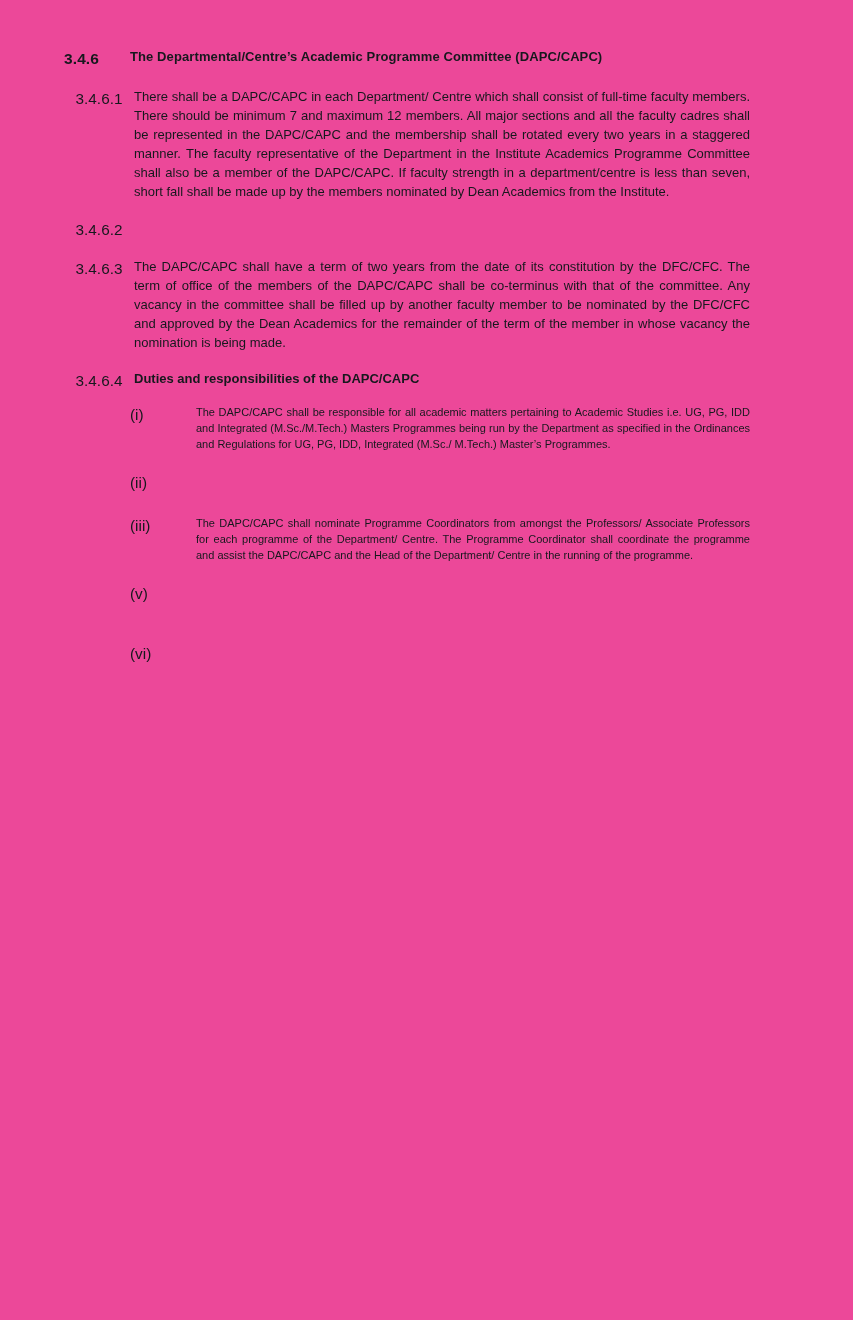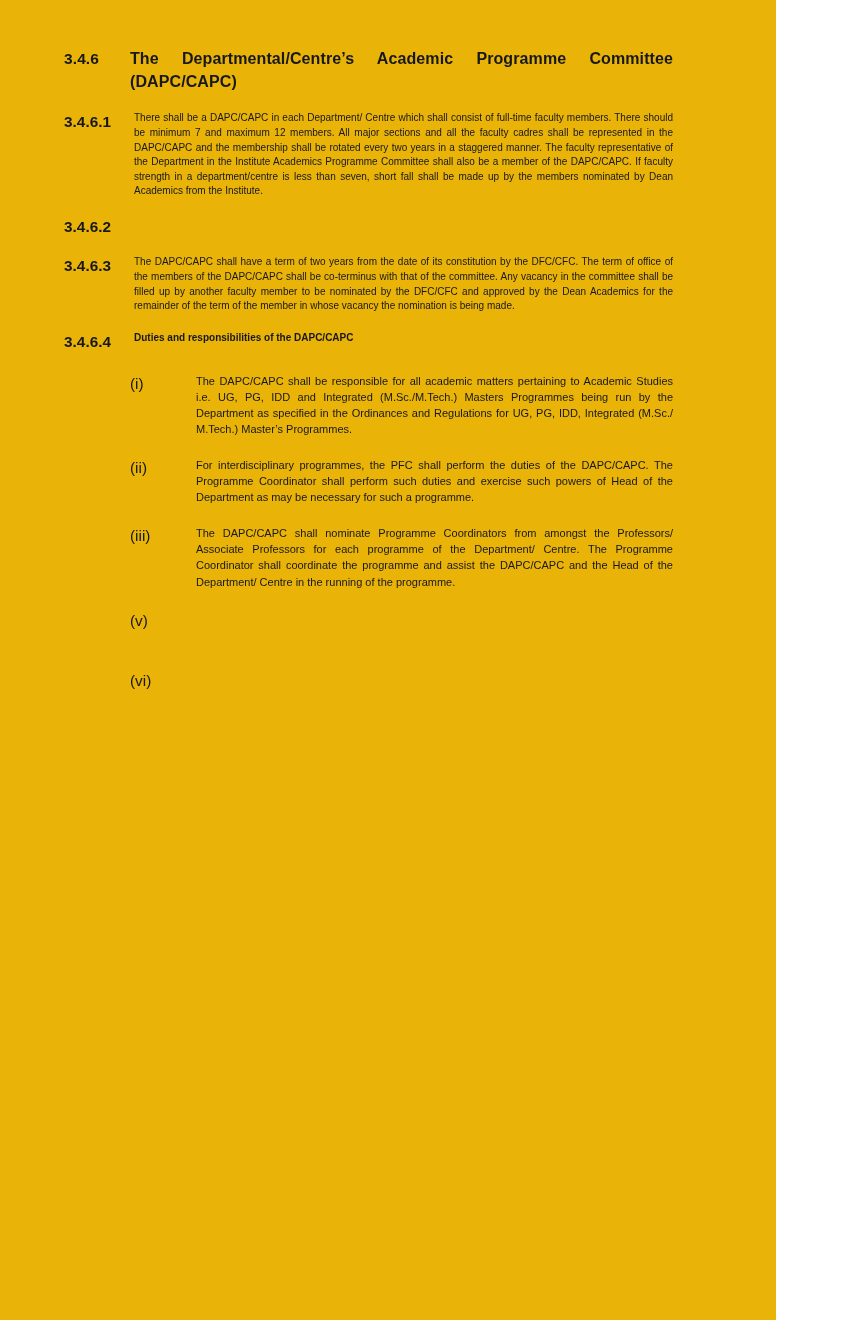--- a/index.html
+++ b/index.html
@@ -8,76 +8,77 @@
     background: #ffffff;
   }
   body {
     width: 863px;
     min-height: 1320px;
     font-family: "Liberation Sans", sans-serif;
     color: #16181d;
     -webkit-font-smoothing: antialiased;
   }
   .page {
-    width: 776px;
+    width: 853px;
     min-height: 1320px;
     box-sizing: border-box;
     padding: 42px 103px 40px 64px;
-    background: #eab308;
+    background: #ec4899;
   }
 
   
   .section-head {
     display: flex;
     align-items: flex-start;
     margin-top: 6px;
     margin-bottom: 18px;
   }
   .section-head .num {
     flex: 0 0 66px;
     font-weight: bold;
     font-size: 15.5px;
     line-height: 1.42;
     letter-spacing: 0.1px;
   }
   .section-head .title {
     flex: 1 1 auto;
     font-weight: bold;
-    font-size: 16px;
+    font-size: 13px;
     line-height: 1.42;
     text-align: justify;
     text-justify: inter-word;
     letter-spacing: 0.1px;
   }
 
   
   .clause {
     display: flex;
     align-items: flex-start;
     margin-bottom: 17px;
   }
   .clause .num {
     flex: 0 0 70px;
-    font-weight: bold;
+    font-weight: normal;
     font-size: 15.3px;
     line-height: 1.46;
     letter-spacing: 0.05px;
+    text-align: center;
   }
   .clause .body {
     flex: 1 1 auto;
-    font-size: 10px;
+    font-size: 13px;
     line-height: 1.46;
     text-align: justify;
     text-justify: inter-word;
   }
   .clause .body.bold {
     font-weight: bold;
   }
   .clause.duties {
-    margin-bottom: 20px;
+    margin-bottom: 12px;
   }
 
   
   .roman-list {
     margin: 0;
     padding: 0;
   }
   .roman-item {
     display: flex;
     align-items: flex-start;
@@ -132,21 +133,20 @@
 
   <div class="roman-list">
 
     <div class="roman-item">
       <div class="marker">(i)</div>
       <div class="text">The DAPC/CAPC shall be responsible for all academic matters pertaining to Academic Studies i.e. UG, PG, IDD and Integrated (M.Sc./M.Tech.) Masters Programmes being run by the Department as specified in the Ordinances and Regulations for UG, PG, IDD, Integrated (M.Sc./ M.Tech.) Master’s Programmes.</div>
     </div>
 
     <div class="roman-item">
       <div class="marker">(ii)</div>
-      <div class="text">For interdisciplinary programmes, the PFC shall perform the duties of the DAPC/CAPC. The Programme Coordinator shall perform such duties and exercise such powers of Head of the Department as may be necessary for such a programme.</div>
     </div>
 
     <div class="roman-item">
       <div class="marker">(iii)</div>
       <div class="text">The DAPC/CAPC shall nominate Programme Coordinators from amongst the Professors/ Associate Professors for each programme of the Department/ Centre. The Programme Coordinator shall coordinate the programme and assist the DAPC/CAPC and the Head of the Department/ Centre in the running of the programme.</div>
     </div>
 
 
     <div class="roman-item">
       <div class="marker">(v)</div>

